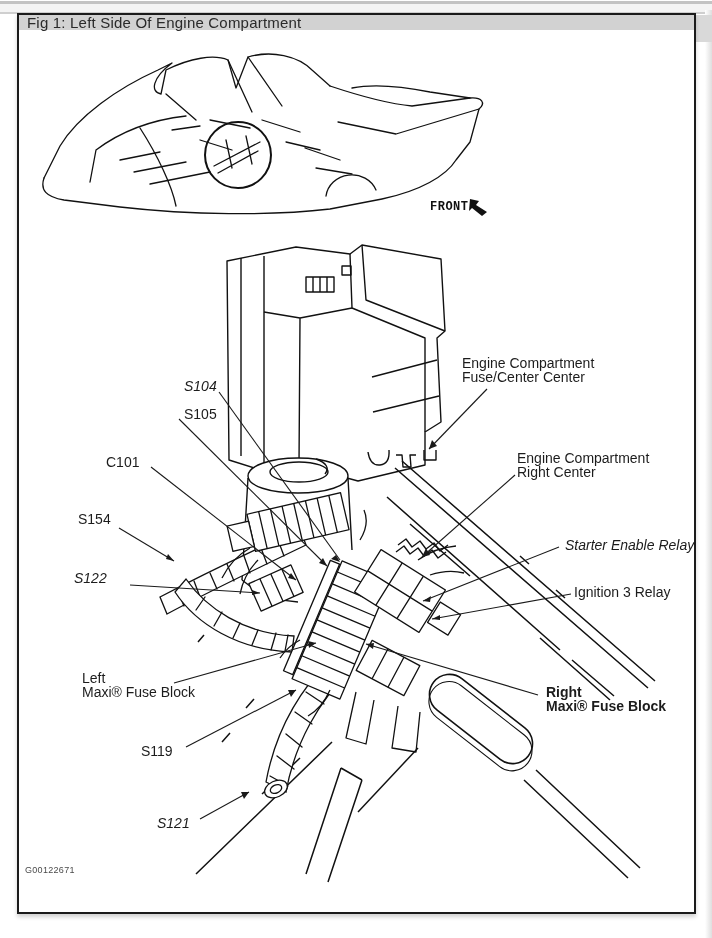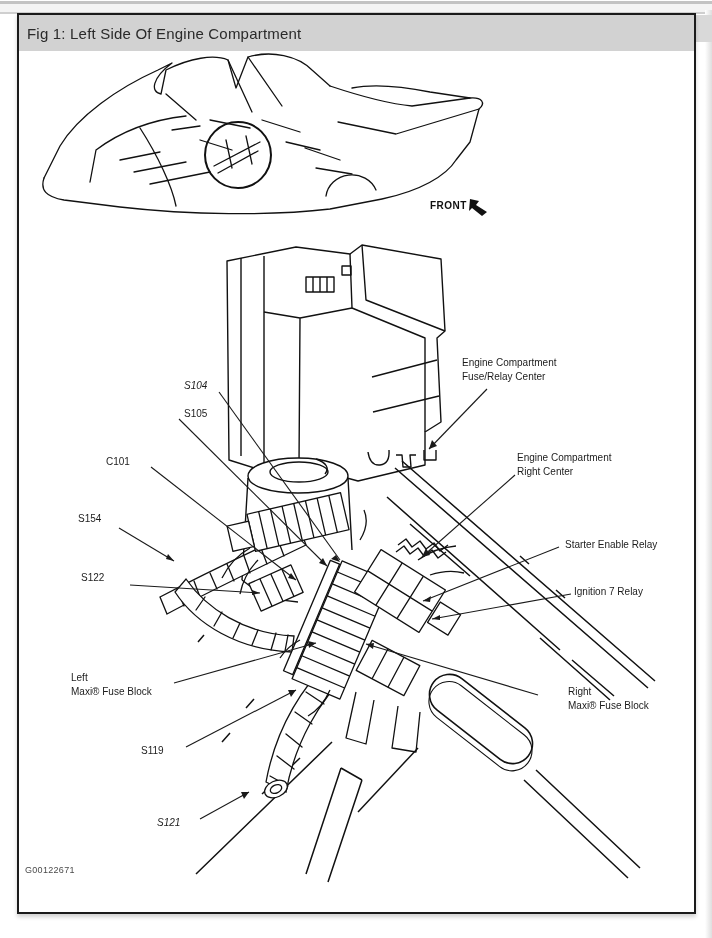--- a/index.html
+++ b/index.html
@@ -5,28 +5,28 @@
   html,body{margin:0;padding:0;background:#ffffff;}
   .page{position:relative;width:712px;height:938px;overflow:hidden;background:#fff;
         font-family:"Liberation Sans",sans-serif;}
   .top-rule{position:absolute;left:0;top:1px;width:712px;height:8px;
             border-top:3px solid #c3c3c3;border-bottom:2px solid #cfcfcf;background:#f4f4f4;}
   .right-edge{position:absolute;right:0;top:10px;width:7px;height:928px;
               background:linear-gradient(to right,#ffffff,#dedede);}
   .titlebar-spill{position:absolute;left:694px;top:15px;width:18px;height:27px;background:#d9d9d9;}
   .frame{position:absolute;left:17px;top:13px;width:675px;height:897px;
          border:2px solid #1b1b1b;background:#ffffff;box-shadow:0 3px 4px rgba(0,0,0,0.18);}
-  .titlebar{position:absolute;left:0;top:0;width:100%;height:36px;background:#d2d2d2;
+  .titlebar{position:absolute;left:0;top:0;width:100%;height:15px;background:#d2d2d2;
             display:flex;align-items:center;}
   .titlebar span{font-size:15px;color:#2a2a2a;padding-left:8px;letter-spacing:0.2px;}
   svg.art{position:absolute;left:0;top:0;width:712px;height:938px;}
-  .callout{position:absolute;font-size:10px;line-height:14px;color:#1c1c1c;white-space:nowrap;}
+  .callout{position:absolute;font-size:14px;line-height:14px;color:#1c1c1c;white-space:nowrap;}
   .callout .line{display:block;}
-  .front-label{position:absolute;left:430px;top:200px;font-size:10px;font-weight:bold;
-               color:#111;letter-spacing:0.5px;}
+  .front-label{position:absolute;left:430px;top:200px;font-size:12px;font-weight:bold;
+               color:#111;letter-spacing:0.5px;font-family:Liberation Mono, monospace;}
   .fig-id{position:absolute;left:25px;top:865px;font-size:9px;color:#4a4a4a;letter-spacing:0.3px;}
 </style>
 </head>
 <body>
 
 <div class="page">
   <div class="top-rule"></div>
   <div class="right-edge"></div>
   <div class="titlebar-spill"></div>
 
@@ -172,46 +172,46 @@
   </div>
   <div class="callout" style="left:136px;top:407px;margin-left:48px;">
     <span class="line">S105</span>
   </div>
   <div class="callout" style="left:106px;top:455px;text-align:right;">
     <span class="line">C101</span>
   </div>
   <div class="callout" style="left:78px;top:512px;">
     <span class="line">S154</span>
   </div>
-  <div class="callout" style="left:81px;top:571px;">
+  <div class="callout" style="left:74px;top:571px;font-style:italic;">
     <span class="line">S122</span>
   </div>
-  <div class="callout" style="left:71px;top:671px;">
+  <div class="callout" style="left:82px;top:671px;">
     <span class="line">Left</span>
     <span class="line">Maxi® Fuse Block</span>
   </div>
   <div class="callout" style="left:141px;top:744px;">
     <span class="line">S119</span>
   </div>
   <div class="callout" style="left:157px;top:816px;font-style:italic;">
     <span class="line">S121</span>
   </div>
   <div class="callout" style="left:462px;top:356px;">
     <span class="line">Engine Compartment</span>
-    <span class="line">Fuse/Relay Center</span>
+    <span class="line">Fuse/Center Center</span>
   </div>
   <div class="callout" style="left:517px;top:451px;">
     <span class="line">Engine Compartment</span>
     <span class="line">Right Center</span>
   </div>
-  <div class="callout" style="left:565px;top:538px;">
+  <div class="callout" style="left:565px;top:538px;font-style:italic;">
     <span class="line">Starter Enable Relay</span>
   </div>
   <div class="callout" style="left:574px;top:585px;">
-    <span class="line">Ignition 7 Relay</span>
-  </div>
-  <div class="callout" style="left:568px;top:685px;">
+    <span class="line">Ignition 3 Relay</span>
+  </div>
+  <div class="callout" style="left:546px;top:685px;font-weight:bold;">
     <span class="line">Right</span>
     <span class="line">Maxi® Fuse Block</span>
   </div>
 
   <div class="fig-id">G00122671</div>
 </div>
 
 </body></html>

